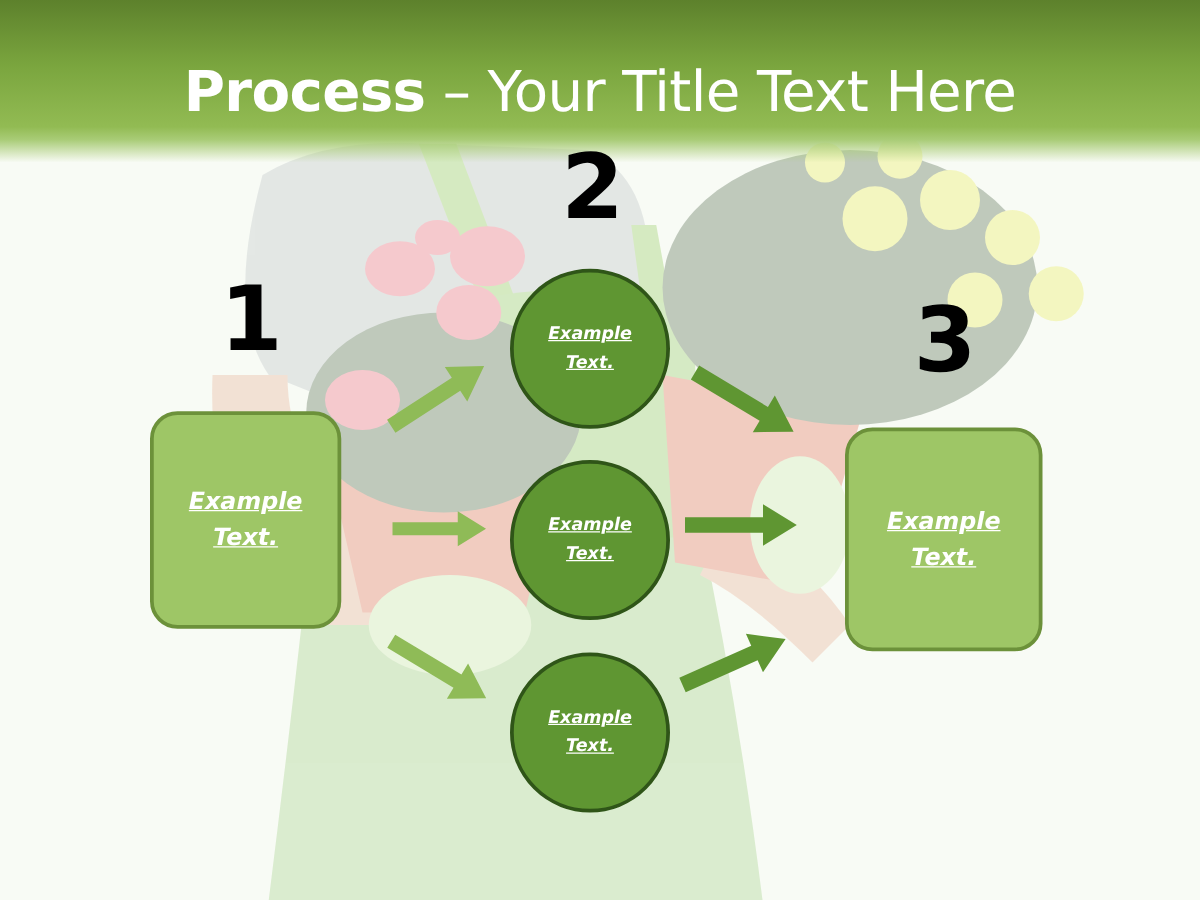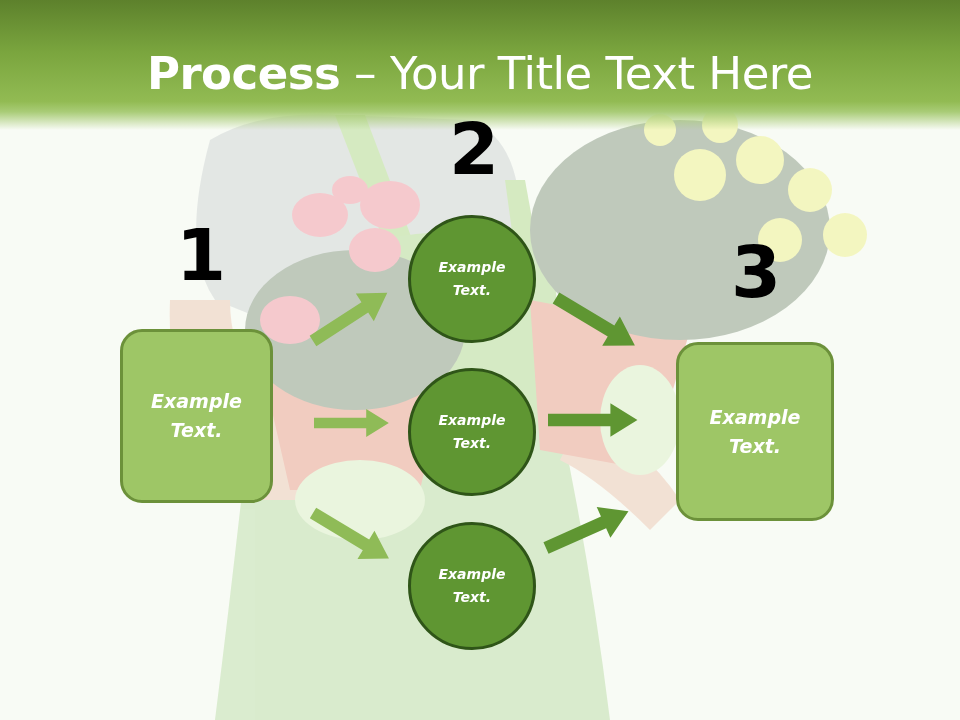--- a/index.html
+++ b/index.html
@@ -26,20 +26,21 @@
     display: flex; align-items: center; justify-content: center; text-align: center;
   }
   .circle {
     position: absolute; width: 128px; height: 128px; background: #5f9632;
     border: 3px solid #2f5518; border-radius: 50%; box-sizing: border-box;
     display: flex; align-items: center; justify-content: center; text-align: center;
   }
   .label {
     color: #ffffff; font-weight: bold; font-style: italic;
     font-family: "DejaVu Sans", sans-serif;
+    text-decoration: underline;
   }
   .box .label { font-size: 19px; line-height: 29px; }
   .circle .label { font-size: 14px; line-height: 23px; }
   .arrows { position: absolute; left: 0; top: 0; width: 960px; height: 720px; pointer-events: none; }
 </style>
 </head>
 <body>
 
 <div class="slide">
 

